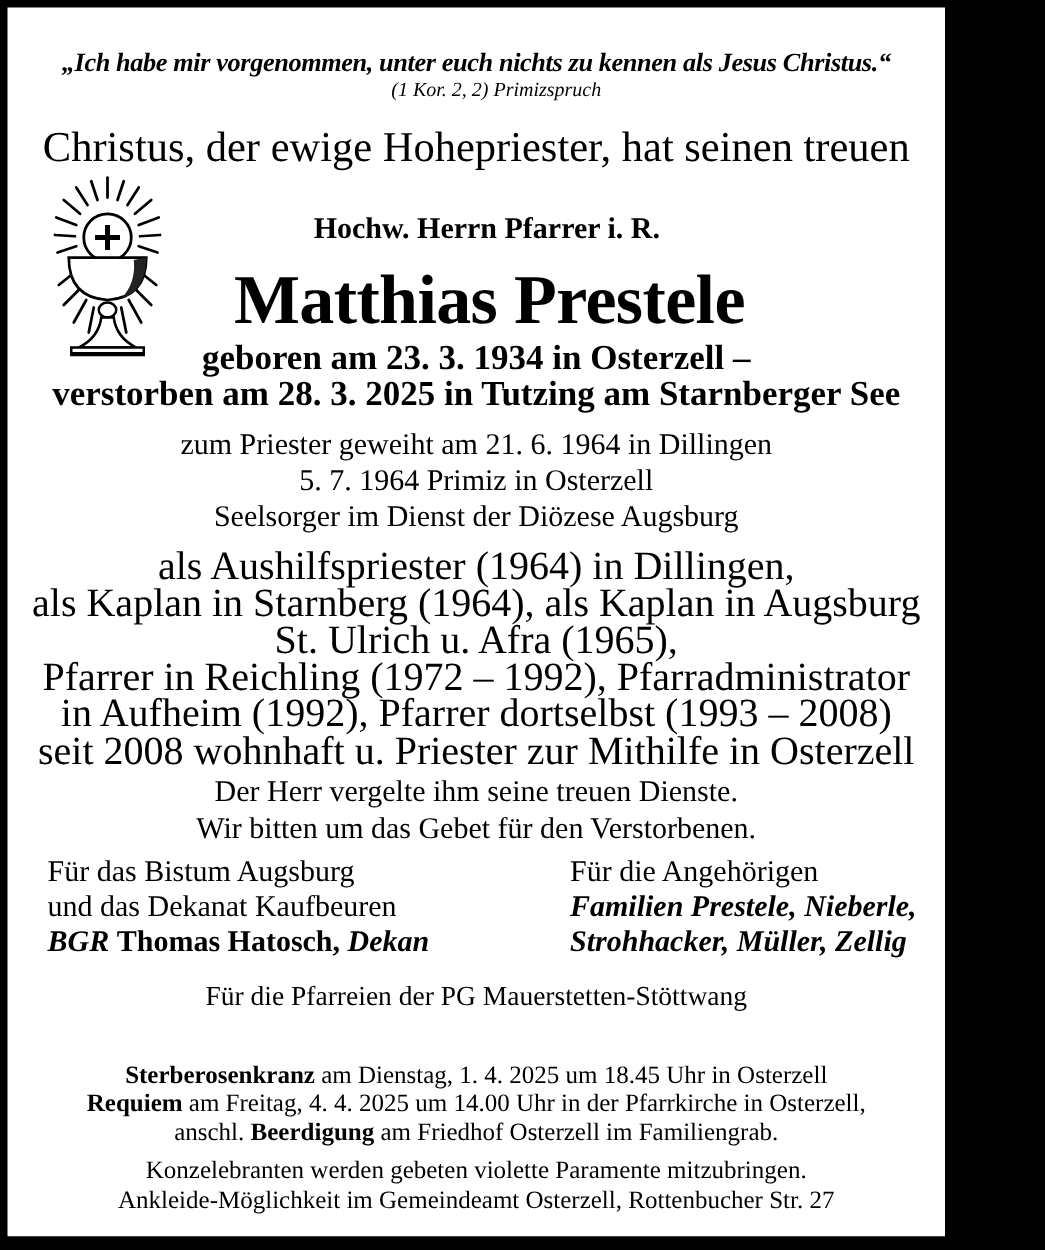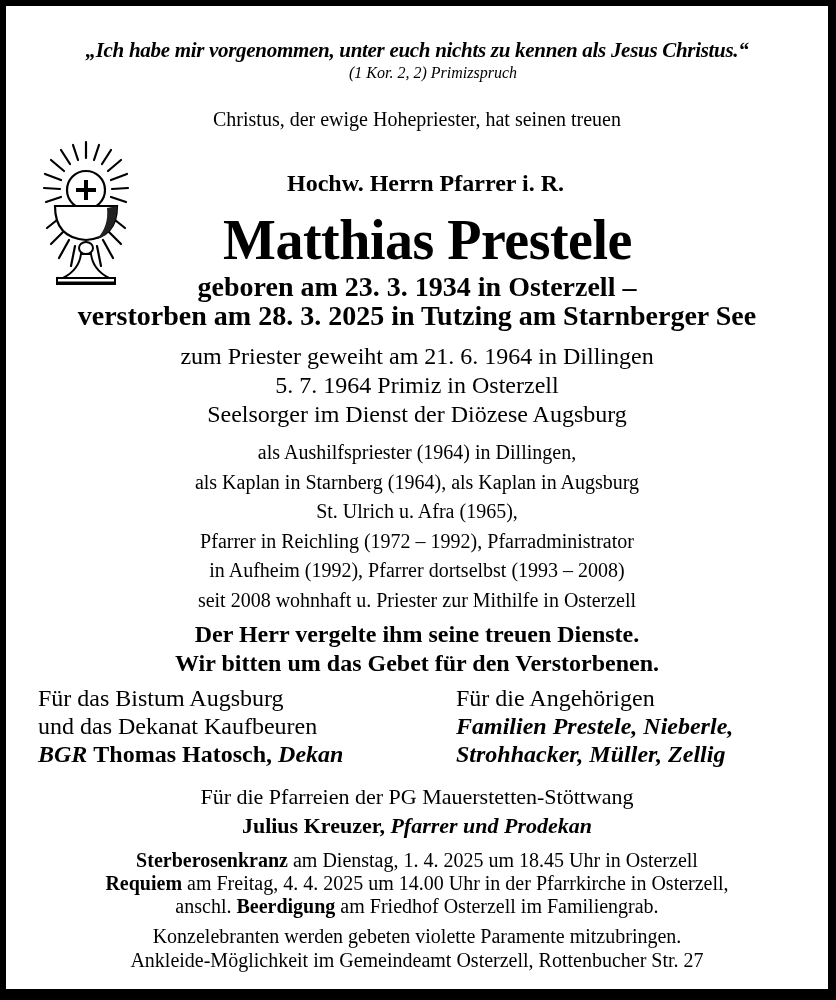--- a/index.html
+++ b/index.html
@@ -1,33 +1,33 @@
 <!DOCTYPE html>
 <html><head>
 <meta charset="utf-8">
 <style>
   html, body { margin: 0; padding: 0; background: #000; }
   body { width: 836px; height: 1000px; position: relative; overflow: hidden; }
   .frame {
-    position: absolute; left: 6px; top: 6px; width: 822px; height: 983px;
+    position: absolute; left: 6px; top: 6px; width: 750px; height: 983px;
     background: #fff;
     font-family: "Liberation Serif", "DejaVu Serif", serif;
     color: #000;
   }
   .center { text-align: center; }
   .abs { position: absolute; left: 0; right: 0; }
   .quote { top: 32px; font-size: 21px; font-style: italic; font-weight: bold; line-height: 24px; letter-spacing: -0.3px; }
   .quote-ref { top: 56px; font-size: 16px; font-style: italic; line-height: 22px; margin-left: 32px; }
-  .intro { top: 98px; font-size: 20px; line-height: 30px; }
+  .intro { top: 98px; font-size: 34px; line-height: 30px; }
   .title-line { top: 163px; font-size: 24px; font-weight: bold; line-height: 28px; margin-left: 17px; }
   .name { top: 200px; font-size: 56px; font-weight: bold; line-height: 68px; letter-spacing: -0.5px; padding-left: 21px; }
   .dates { top: 266px; font-size: 28px; font-weight: bold; line-height: 29px; }
   .bio1 { top: 336px; font-size: 24px; line-height: 29px; }
-  .bio2 { top: 432px; font-size: 20px; line-height: 29.5px; }
-  .thanks { top: 614px; font-size: 24px; font-weight: bold; line-height: 29px; }
+  .bio2 { top: 432px; font-size: 32px; line-height: 29.5px; }
+  .thanks { top: 614px; font-size: 24px; font-weight: normal; line-height: 29px; }
   .cols { position: absolute; top: 678px; left: 32px; right: 20px; font-size: 24px; line-height: 28px; }
   .col-left { position: absolute; left: 0; top: 0; }
   .col-right { position: absolute; left: 418px; top: 0; }
   .bi { font-weight: bold; font-style: italic; }
   .b { font-weight: bold; }
   .parish { top: 776px; font-size: 22px; line-height: 29px; }
   .services { top: 843px; font-size: 20px; line-height: 23px; }
   .notes { top: 918px; font-size: 20px; line-height: 24px; }
   .line { display: block; white-space: nowrap; }
   .chalice { position: absolute; left: 35px; top: 134px; width: 90px; height: 148px; }
@@ -115,21 +115,20 @@
     </div>
     <div class="col-right">
       <span class="line">Für die Angehörigen</span>
       <span class="line bi">Familien Prestele, Nieberle,</span>
       <span class="line bi">Strohhacker, Müller, Zellig</span>
     </div>
   </div>
 
   <div class="abs center parish">
     <span class="line">Für die Pfarreien der PG Mauerstetten-Stöttwang</span>
-    <span class="line"><span class="b">Julius Kreuzer,</span> <span class="bi">Pfarrer und Prodekan</span></span>
   </div>
 
   <div class="abs center services">
     <span class="line"><span class="b">Sterberosenkranz</span><span> am Dienstag, 1. 4. 2025 um 18.45 Uhr in Osterzell</span></span>
     <span class="line"><span class="b">Requiem</span><span> am Freitag, 4. 4. 2025 um 14.00 Uhr in der Pfarrkirche in Osterzell,</span></span>
     <span class="line"><span>anschl. </span><span class="b">Beerdigung</span><span> am Friedhof Osterzell im Familiengrab.</span></span>
   </div>
 
   <div class="abs center notes">
     <span class="line">Konzelebranten werden gebeten violette Paramente mitzubringen.</span>

